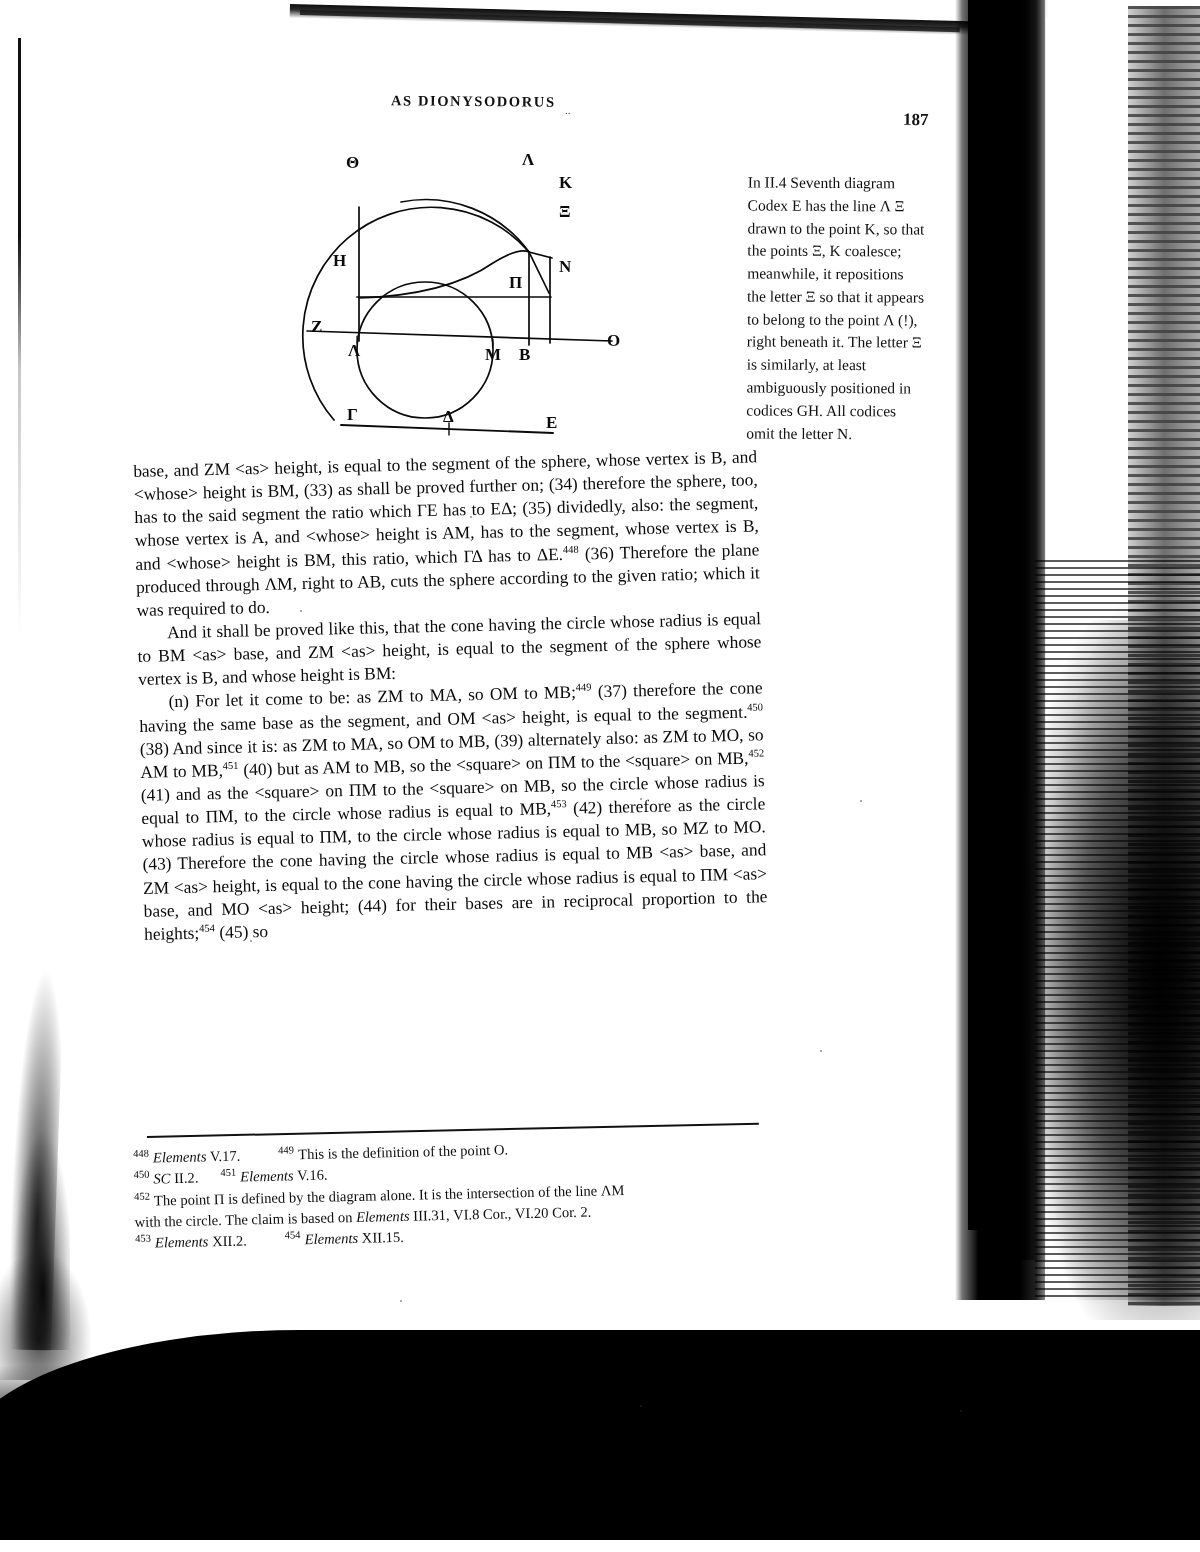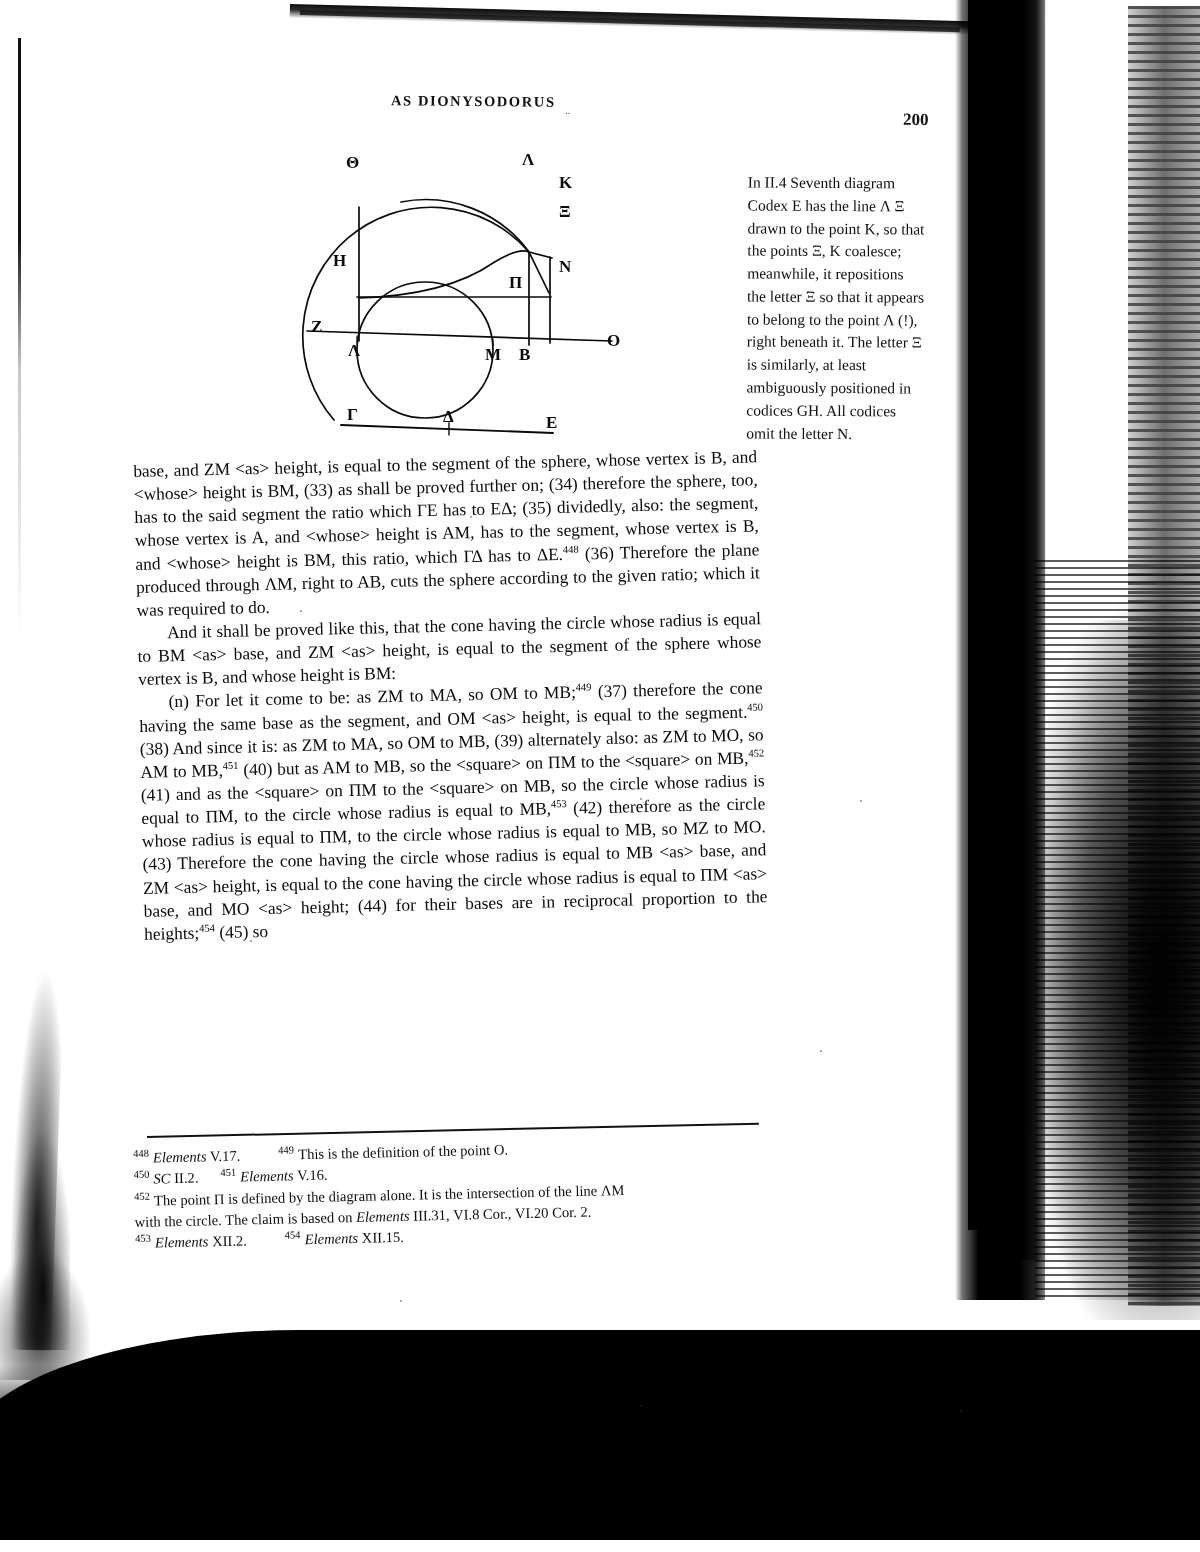--- a/index.html
+++ b/index.html
@@ -280,21 +280,21 @@
   <div class="speck" style="left:860px;top:800px;width:2px;height:2px;"></div>
   <div class="speck" style="left:820px;top:1050px;width:2px;height:2px;"></div>
   <div class="speck" style="left:400px;top:1300px;width:2px;height:2px;"></div>
   <div class="speck" style="left:640px;top:1405px;width:2px;height:2px;"></div>
   <div class="speck" style="left:960px;top:1410px;width:2px;height:2px;"></div>
 
   <div id="content">
 
     <div id="running-head">AS DIONYSODORUS</div>
     <div id="head-speck">..</div>
-    <div id="page-number">200</div>
+    <div id="page-number">187</div>
 
     <div id="figure">
       <svg width="340" height="300" viewBox="0 0 340 300">
         <g fill="none" stroke="#0a0a0a" stroke-width="1.7" stroke-linecap="round">
 
           <path d="M 37 275
                    A 128 128 0 1 1 232 107"></path>
 
           <path d="M 232 107 A 128 128 0 0 0 104 57"></path>
 

